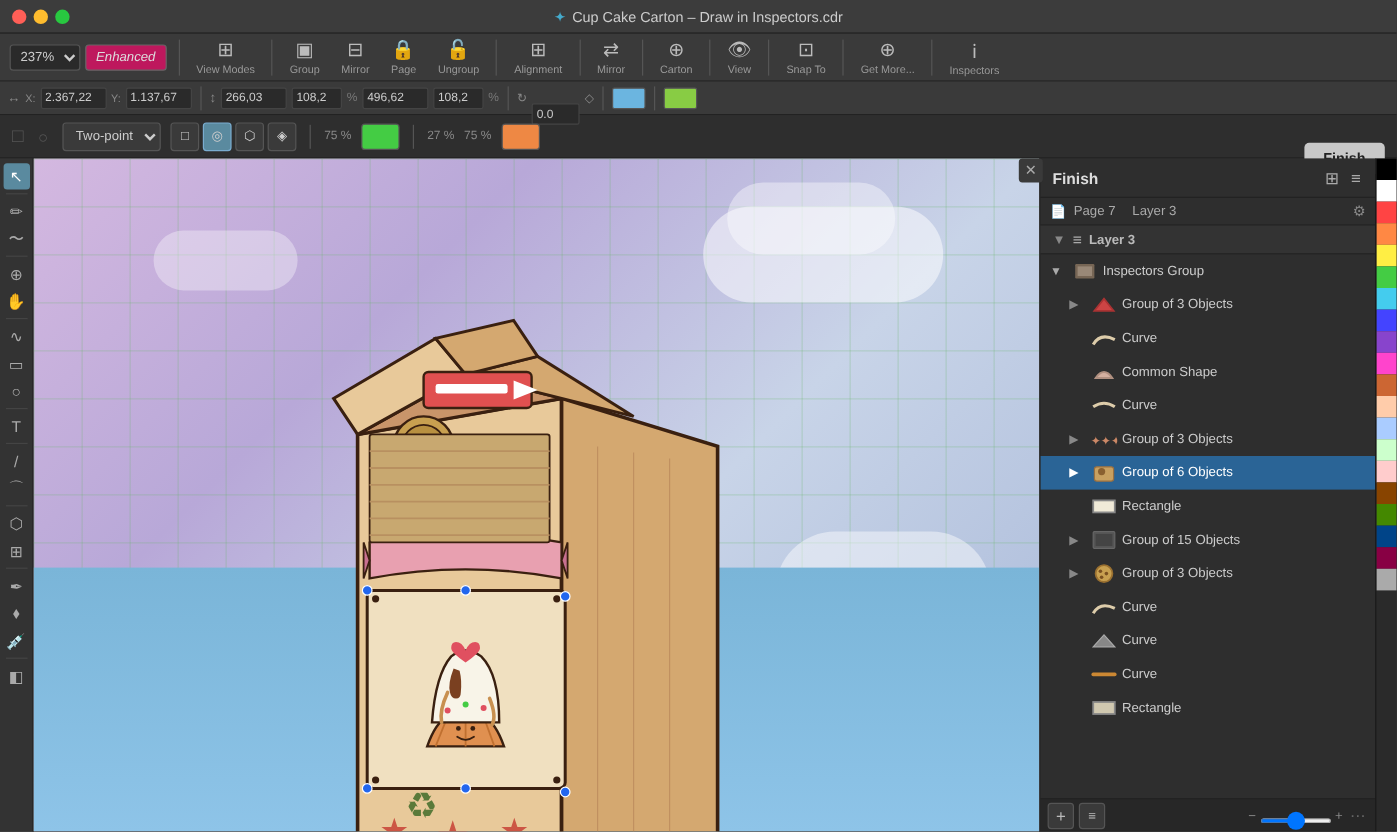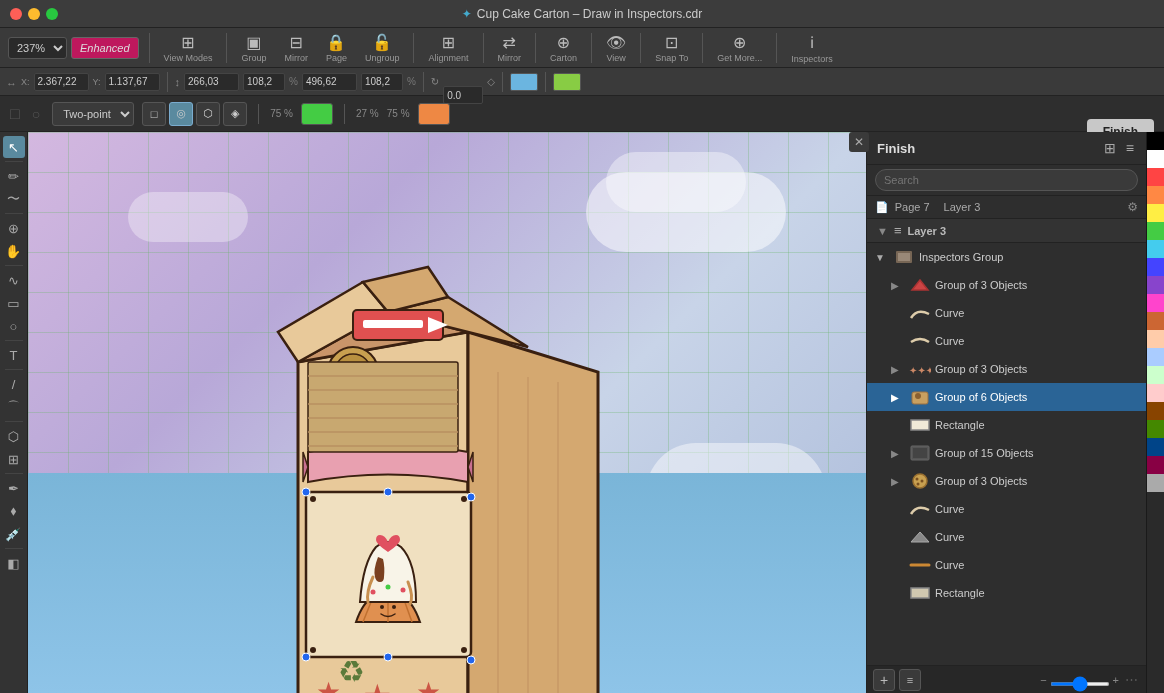--- a/index.html
+++ b/index.html
@@ -382,23 +382,20 @@
     </div>
 
     <div id="right-panel-header">
       <span class="panel-title">Finish</span>
       <div class="header-icons">
         <button class="header-icon-btn">⊞</button>
         <button class="header-icon-btn">≡</button>
       </div>
     </div>
 
-    <div id="objects-search">
-      <input class="search-box" type="text" placeholder="Search" style="">
-    </div>
 
     <div style="padding:4px 8px;display:flex;align-items:center;gap:6px;border-bottom:1px solid #222;">
       <span style="font-size:11px;color:#666;">📄</span>
       <span style="font-size:11px;color:#aaa;">Page 7</span>
       <span style="font-size:11px;color:#aaa;margin-left:8px;">Layer 3</span>
       <button style="margin-left:auto;background:none;border:none;color:#888;cursor:pointer;font-size:12px;">⚙</button>
     </div>
 
     <div style="padding:4px 10px;display:flex;align-items:center;gap:6px;border-bottom:1px solid #222;background:#333;">
       <span style="font-size:11px;color:#888;">▼</span>
@@ -432,20 +429,29 @@
       <div class="tree-item" style="padding-left:24px;">
         <span class="tree-arrow" style="width:14px;"></span>
         <div class="item-icon">
           <svg width="22" height="14" viewBox="0 0 22 14">
               <path d="M 2,12 Q 8,2 20,8" fill="none" stroke="#ddccaa" stroke-width="2.5"></path>
             </svg>
         </div>
         <span class="item-label">Curve</span>
       </div>
 
+      <div class="tree-item" style="padding-left:24px;">
+        <span class="tree-arrow" style="width:14px;"></span>
+        <div class="item-icon">
+          <svg width="22" height="14" viewBox="0 0 22 14">
+              <path d="M 4,12 Q 11,2 18,12 Z" fill="#d4b0a0" stroke="#b09080" stroke-width="1.5"></path>
+            </svg>
+        </div>
+        <span class="item-label">Common Shape</span>
+      </div>
 
       <div class="tree-item" style="padding-left:24px;">
         <span class="tree-arrow" style="width:14px;"></span>
         <div class="item-icon">
           <svg width="22" height="14" viewBox="0 0 22 14">
               <path d="M 2,8 Q 11,2 20,8" fill="none" stroke="#ddccaa" stroke-width="2.5"></path>
             </svg>
         </div>
         <span class="item-label">Curve</span>
       </div>

